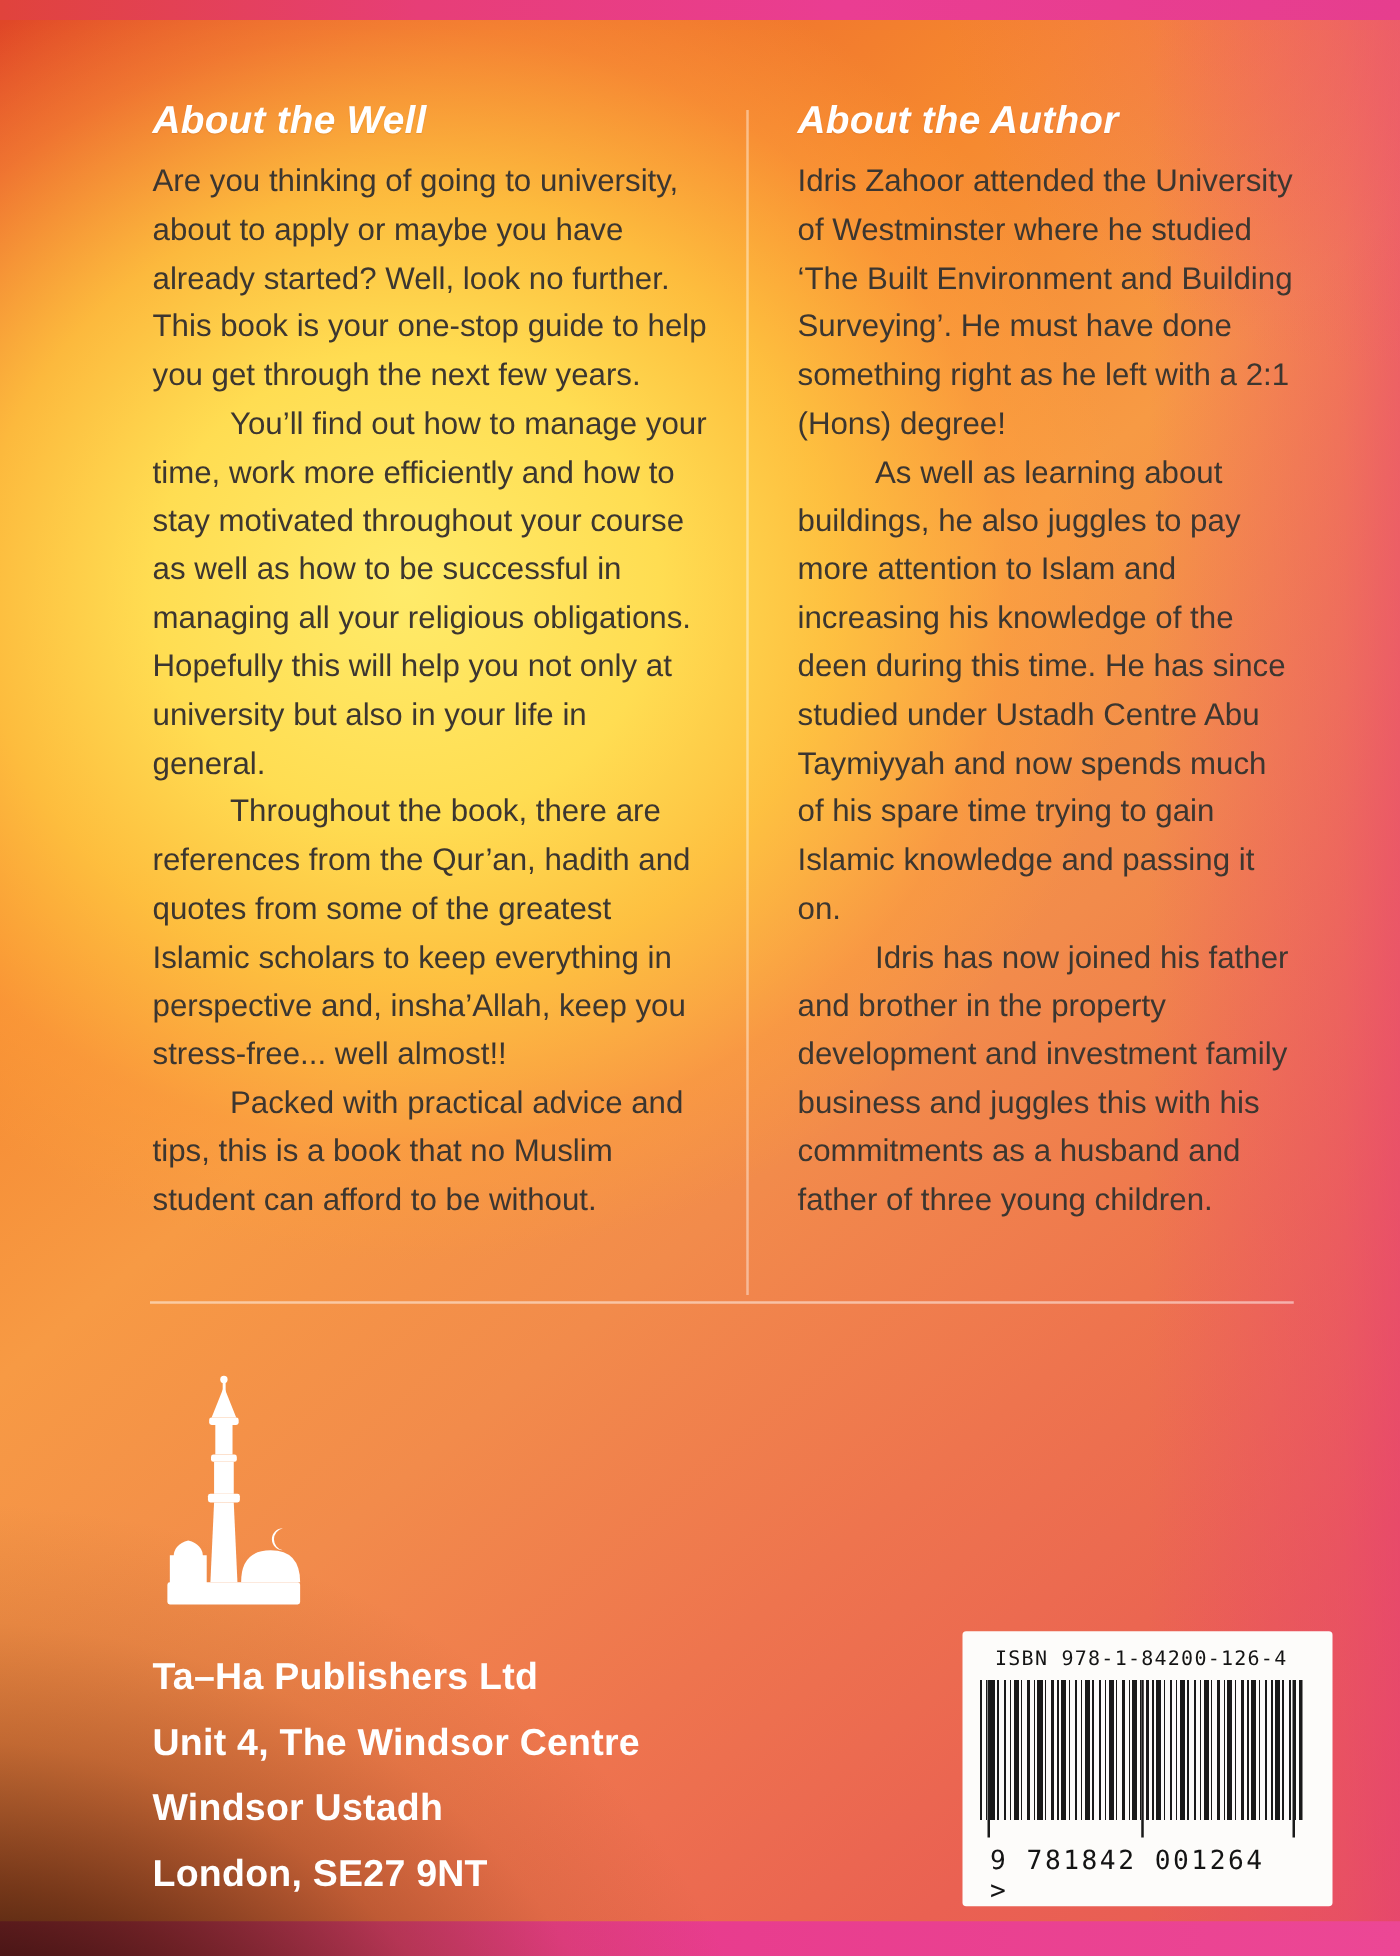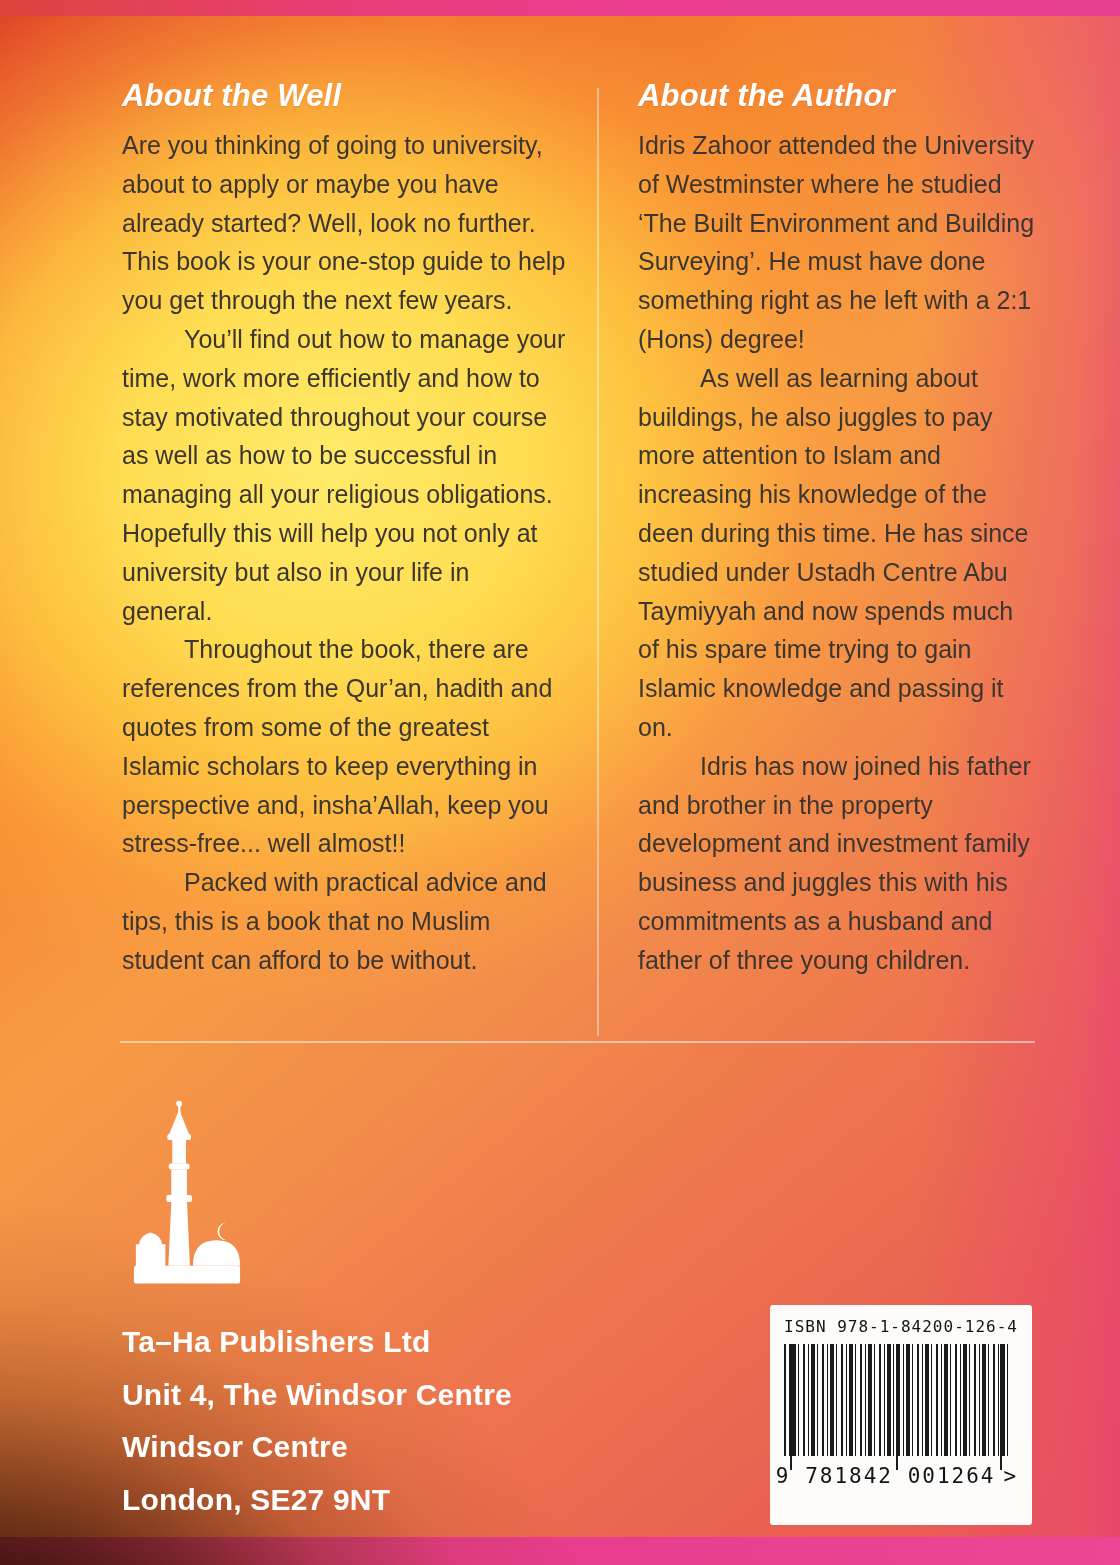--- a/index.html
+++ b/index.html
@@ -60,21 +60,21 @@
   .logo svg{width:100%;height:100%;display:block;}
 
   .publisher{
     position:absolute;left:122px;top:1316px;
     color:#ffffff;font-weight:bold;font-size:30px;line-height:52.5px;
     letter-spacing:0.2px;
   }
   .publisher div{white-space:nowrap;}
 
   .barcode-box{
-    position:absolute;left:770px;top:1305px;width:262px;height:220px;
+    position:absolute;left:770px;top:1305px;width:296px;height:220px;
     background:#fdfcfa;border-radius:3px;box-sizing:border-box;
     padding:12px 24px 8px 14px;
   }
   .isbn-label{
     text-align:center;font-family:"DejaVu Sans Mono",monospace;
     font-size:16px;letter-spacing:1px;color:#141414;white-space:nowrap;
   }
   .bars{
     height:112px;margin-top:8px;position:relative;
     background:repeating-linear-gradient(90deg,
@@ -85,23 +85,23 @@
       #1a1a1a 8px, #1a1a1a 12px,
       #fdfcfa 12px, #fdfcfa 14px,
       #1a1a1a 14px, #1a1a1a 15px,
       #fdfcfa 15px, #fdfcfa 19px);
   }
   .guard{position:absolute;top:0;width:2px;height:126px;background:#1a1a1a;}
   .guard.g-left{left:6px;}
   .guard.g-mid{left:50%;}
   .guard.g-right{right:6px;}
   .digits{
-    margin-top:8px;display:flex;justify-content:center;align-items:baseline;
+    margin-top:20px;display:flex;justify-content:center;align-items:baseline;
     font-family:"DejaVu Sans Mono",monospace;font-size:21px;color:#141414;
-    letter-spacing:2px;white-space:pre;
+    letter-spacing:2px;white-space:pre;flex-direction:column;
   }
   .digits .arrow{margin-left:8px;letter-spacing:0;}
 </style>
 </head>
 <body>
 
 <div class="cover">
   <div class="strip-top"></div>
   <div class="strip-bottom"></div>
   <div class="shade"></div>
@@ -144,21 +144,21 @@
           <rect x="6" y="170" width="108" height="18" rx="2"></rect>
           <path d="M66 170 q0 -26 24 -26 q24 0 24 26 z"></path>
           <path d="M100 126 a9 9 0 1 0 0 18 a9.2 9.2 0 0 1 0 -18 z"></path>
         </g>
       </svg>
     </div>
 
     <div class="publisher">
       <div>Ta–Ha Publishers Ltd</div>
       <div>Unit 4, The Windsor Centre</div>
-      <div>Windsor Centre</div>
+      <div>Windsor Ustadh</div>
       <div>London, SE27 9NT</div>
     </div>
 
     <div class="barcode-box">
       <div class="isbn-label">ISBN 978-1-84200-126-4</div>
       <div class="bars">
         <span class="guard g-left"></span>
         <span class="guard g-mid"></span>
         <span class="guard g-right"></span>
       </div>

